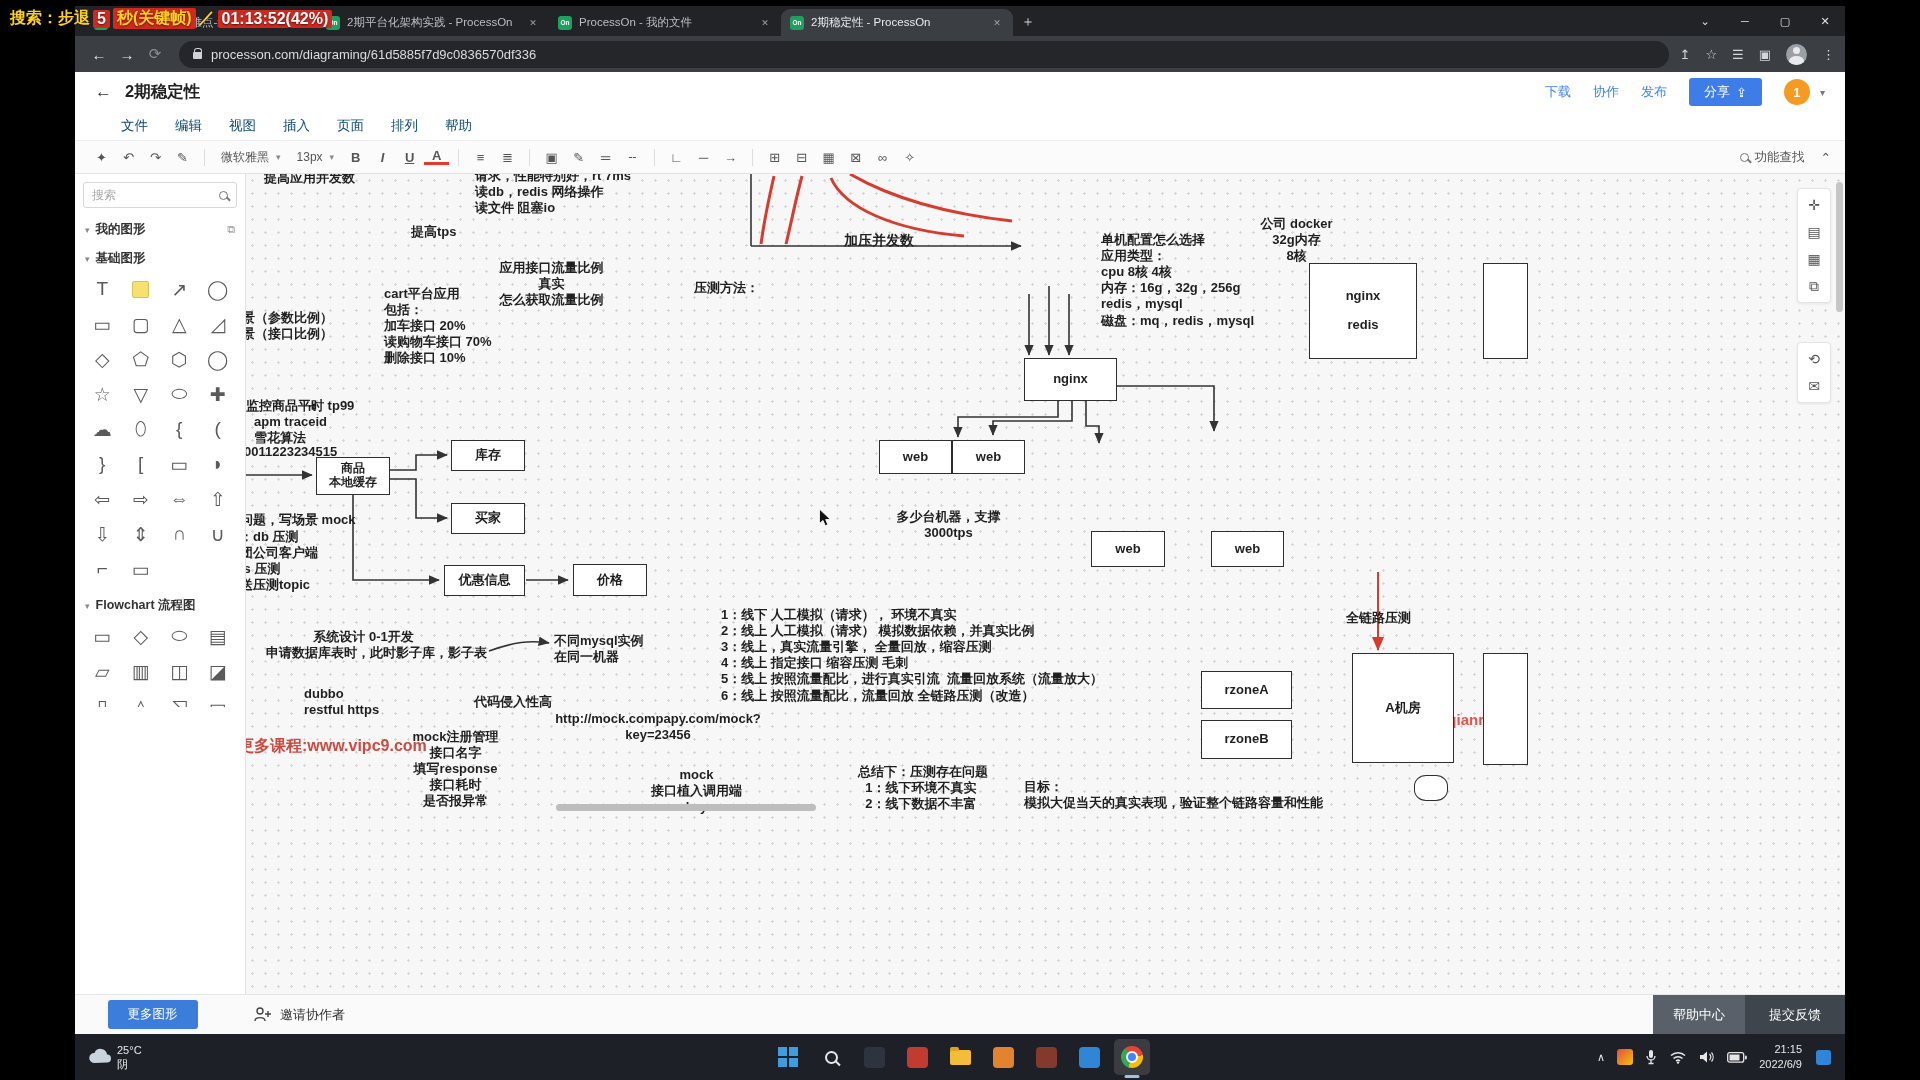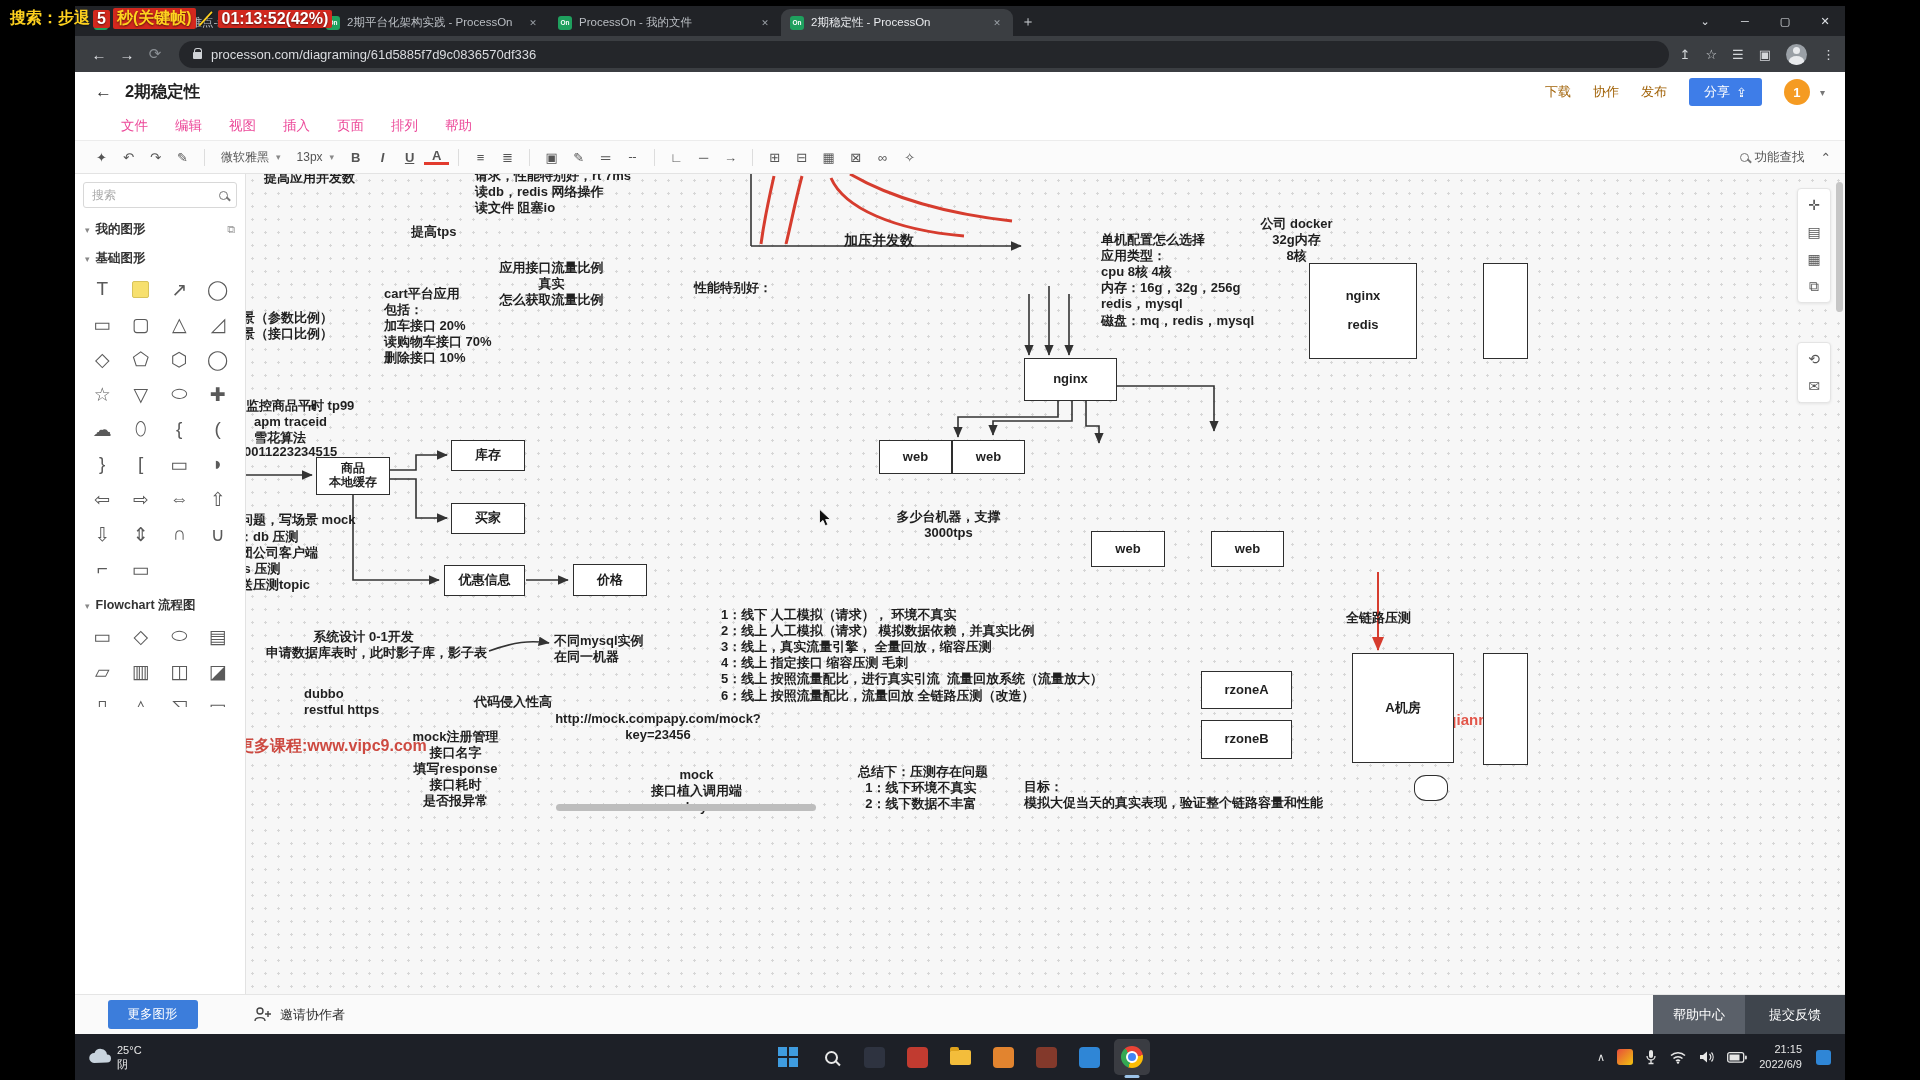--- a/index.html
+++ b/index.html
@@ -40,26 +40,26 @@
   .addr-avatar{width:21px;height:21px;border-radius:50%;background:#9aa0a6;position:relative;overflow:hidden}
   .addr-avatar::before{content:"";position:absolute;top:3px;left:7px;width:7px;height:7px;border-radius:50%;background:#e8eaed}
   .addr-avatar::after{content:"";position:absolute;top:12px;left:3px;width:15px;height:10px;border-radius:50% 50% 0 0;background:#e8eaed}
 
   
   .app{flex:1;display:flex;flex-direction:column;background:#fff;min-height:0}
   .app-header{height:40px;display:flex;align-items:center;gap:13px;padding:0 20px;flex:0 0 auto}
   .back-arrow{font-size:17px;color:#333;font-weight:bold}
   .app-title{font-size:16.5px;font-weight:bold;color:#222}
   .header-actions{margin-left:auto;display:flex;align-items:center;gap:22px;font-size:13px;color:#444}
-  .hbtn{color:#a16207}
+  .hbtn{color:#3b82f6}
   .btn-share{background:#3e7de8;color:#fff;padding:5px 15px;border-radius:3px;display:flex;align-items:center;gap:6px;font-size:13px}
   .avatar{width:26px;height:26px;border-radius:50%;background:#f59b22;color:#fff;display:flex;align-items:center;justify-content:center;font-size:13px;font-weight:bold}
   .avatar-caret{color:#777;font-size:10px;margin-left:-12px}
 
-  .menubar{height:28px;display:flex;align-items:center;gap:27px;padding:0 46px;font-size:13.5px;color:#ec4899;flex:0 0 auto}
+  .menubar{height:28px;display:flex;align-items:center;gap:27px;padding:0 46px;font-size:13.5px;color:#0c4a6e;flex:0 0 auto}
 
   .toolbar{height:34px;background:#fbfbfb;border-top:1px solid #ececec;border-bottom:1px solid #e3e3e3;
            display:flex;align-items:center;padding:0 14px;flex:0 0 auto;color:#555}
   .toolbar-items{display:flex;align-items:center;gap:2px}
   .ticon{width:25px;text-align:center;font-size:13px;color:#555}
   .tbtn{font-size:13px;font-weight:bold}
   .tbtn.it{font-style:italic}
   .tbtn.un{text-decoration:underline}
   .tbtn.fc{border-bottom:3px solid #e23b2e;line-height:13px}
   .tsep{width:1px;height:17px;background:#ddd;margin:0 7px}
@@ -386,21 +386,21 @@
             </svg>
           <div class="canvas-nodes">
               <div class="cnode" style="left: 18px; top: -4px;">提高应用并发数</div>
               <div class="cnode" style="left: 186px; top: -6px; margin-left: 43px;">请求，性能特别好，rt 7ms
 读db，redis 网络操作
 读文件 阻塞io</div>
               <div class="cnode" style="left: 165px; top: 50px;">提高tps</div>
               <div class="cnode" style="left: 243px; top: 86px; width: 125px; text-align: center;">应用接口流量比例
 真实
 怎么获取流量比例</div>
-              <div class="cnode" style="left: 448px; top: 106px;">性能特别好：</div>
+              <div class="cnode" style="left: 448px; top: 106px;">压测方法：</div>
               <div class="cnode" style="left: 138px; top: 112px;">cart平台应用
 包括：
 加车接口 20%
 读购物车接口 70%
 删除接口 10%</div>
               <div class="cnode" style="left: -4px; top: 136px;">景（参数比例）
 景（接口比例）</div>
               <div class="cnode" style="left: 0px; top: 224px;">监控商品平时 tp99</div>
               <div class="cnode" style="left: 62px; top: 227px; font-size: 11px;">rt</div>
               <div class="cnode" style="left: 8px; top: 240px;">apm traceid

